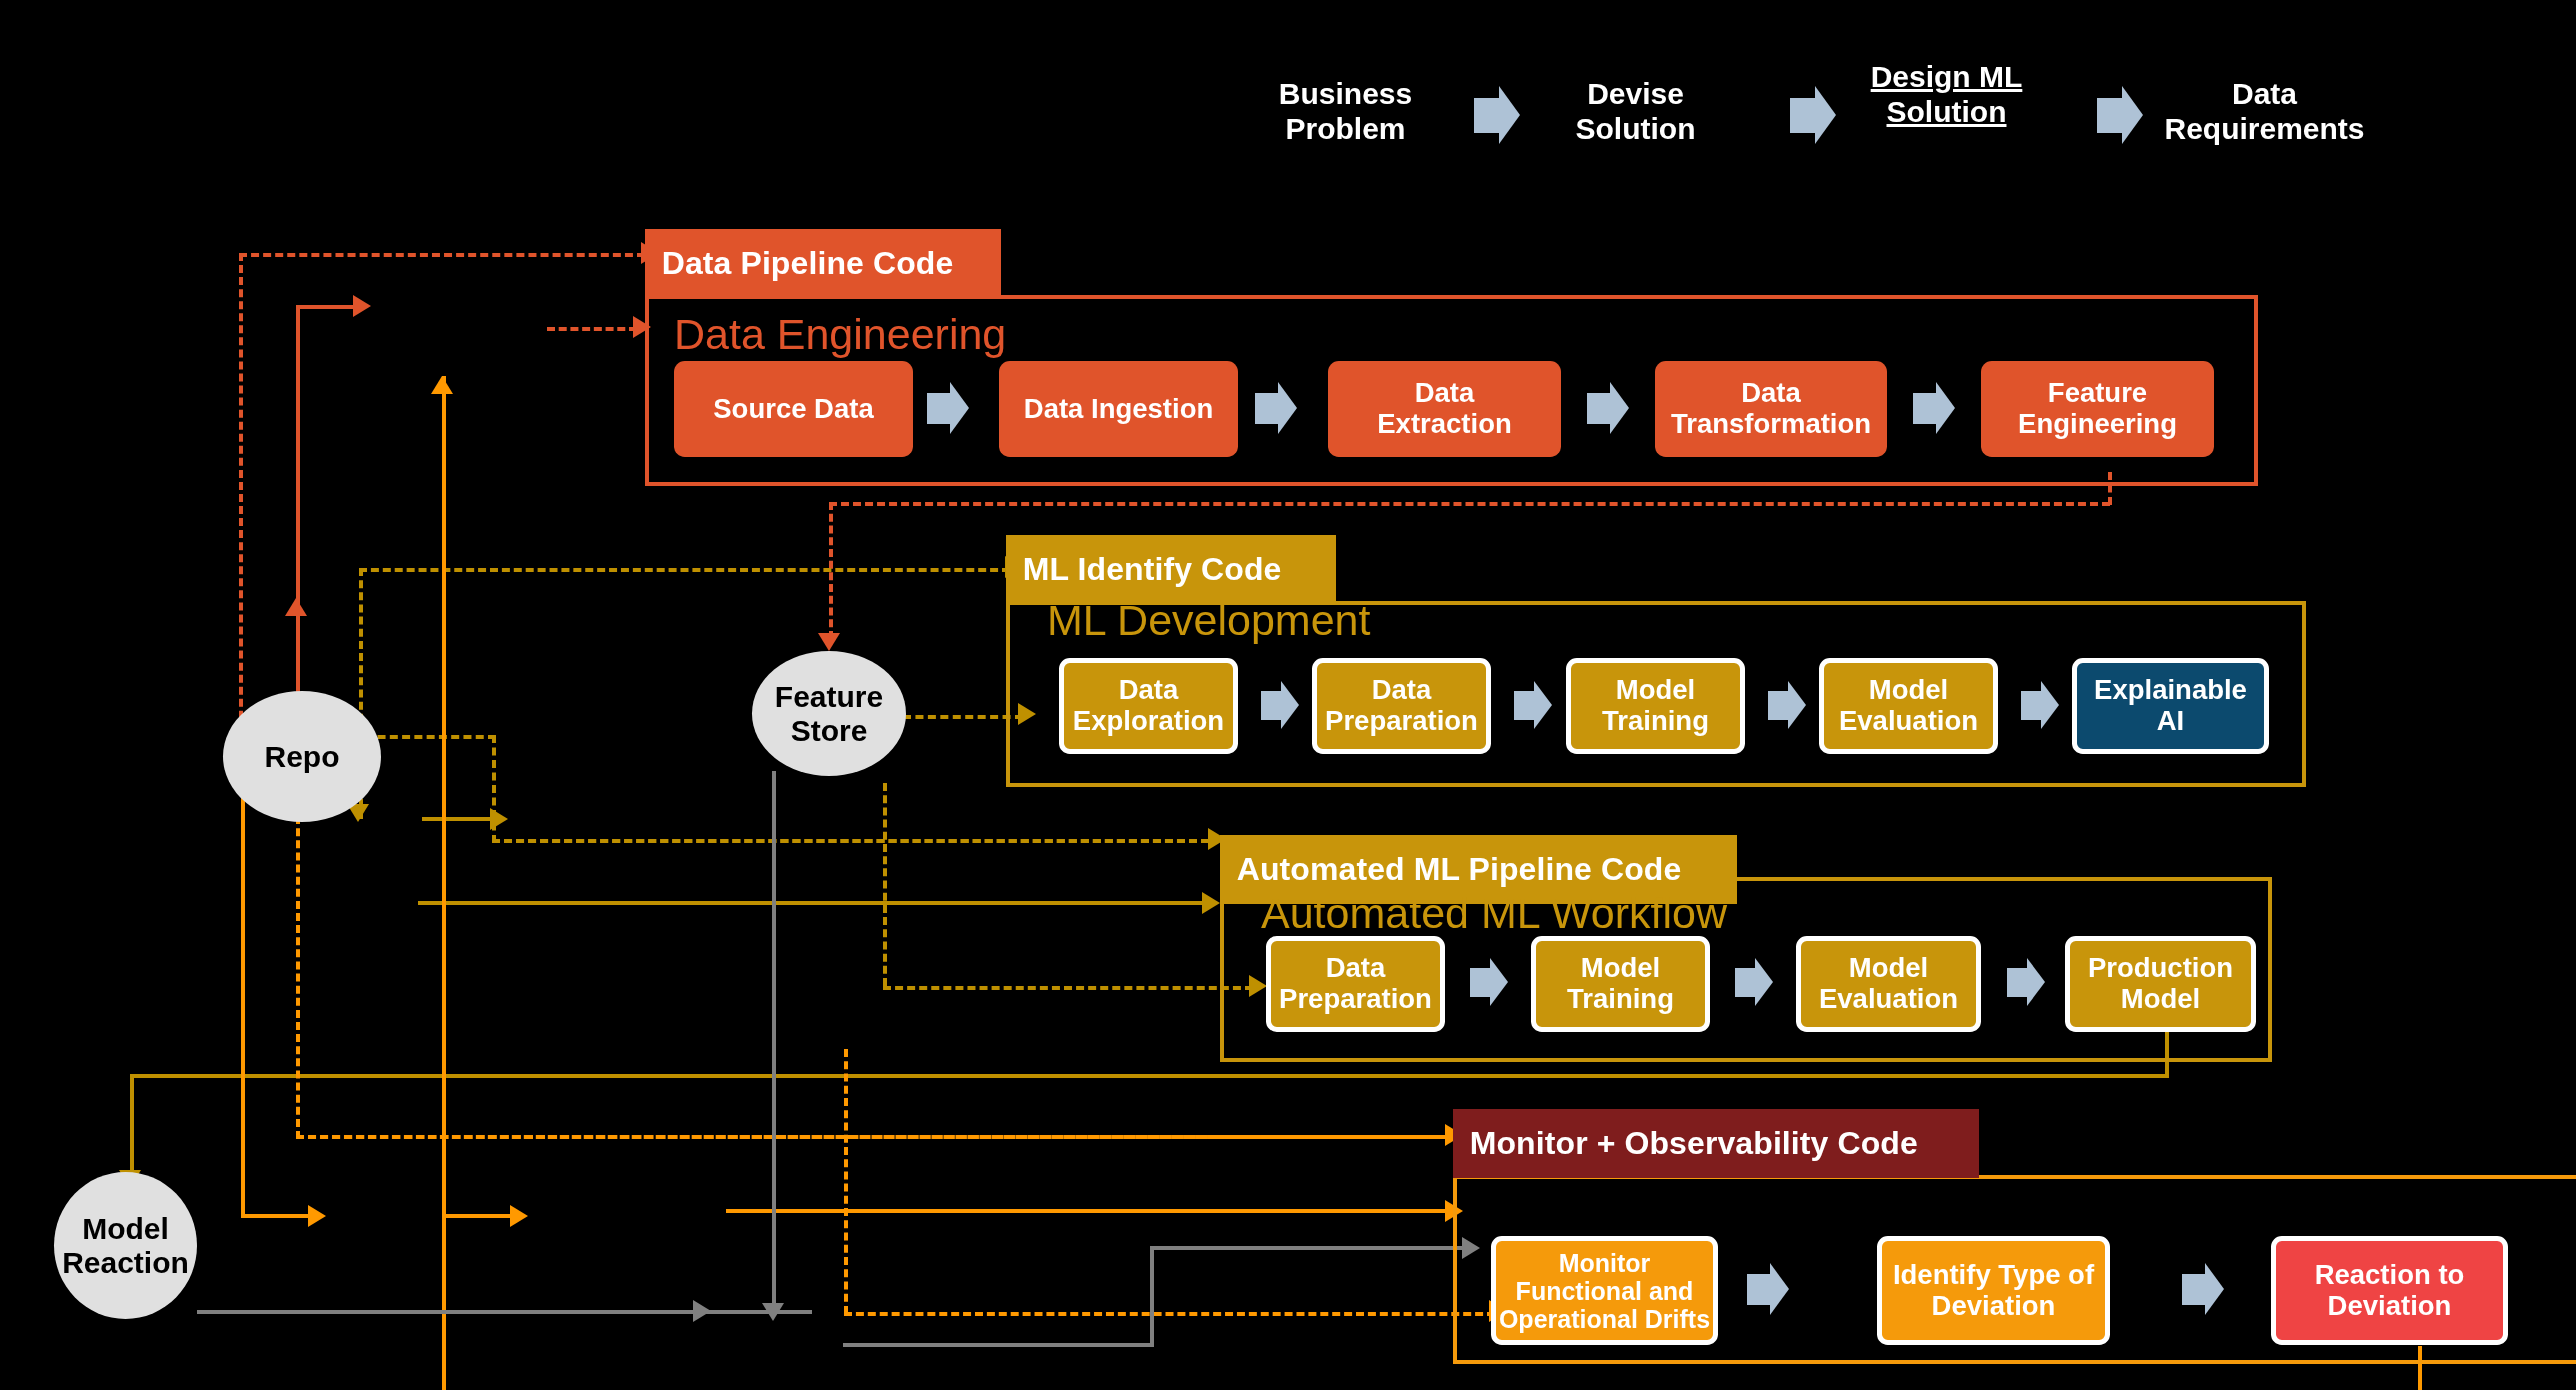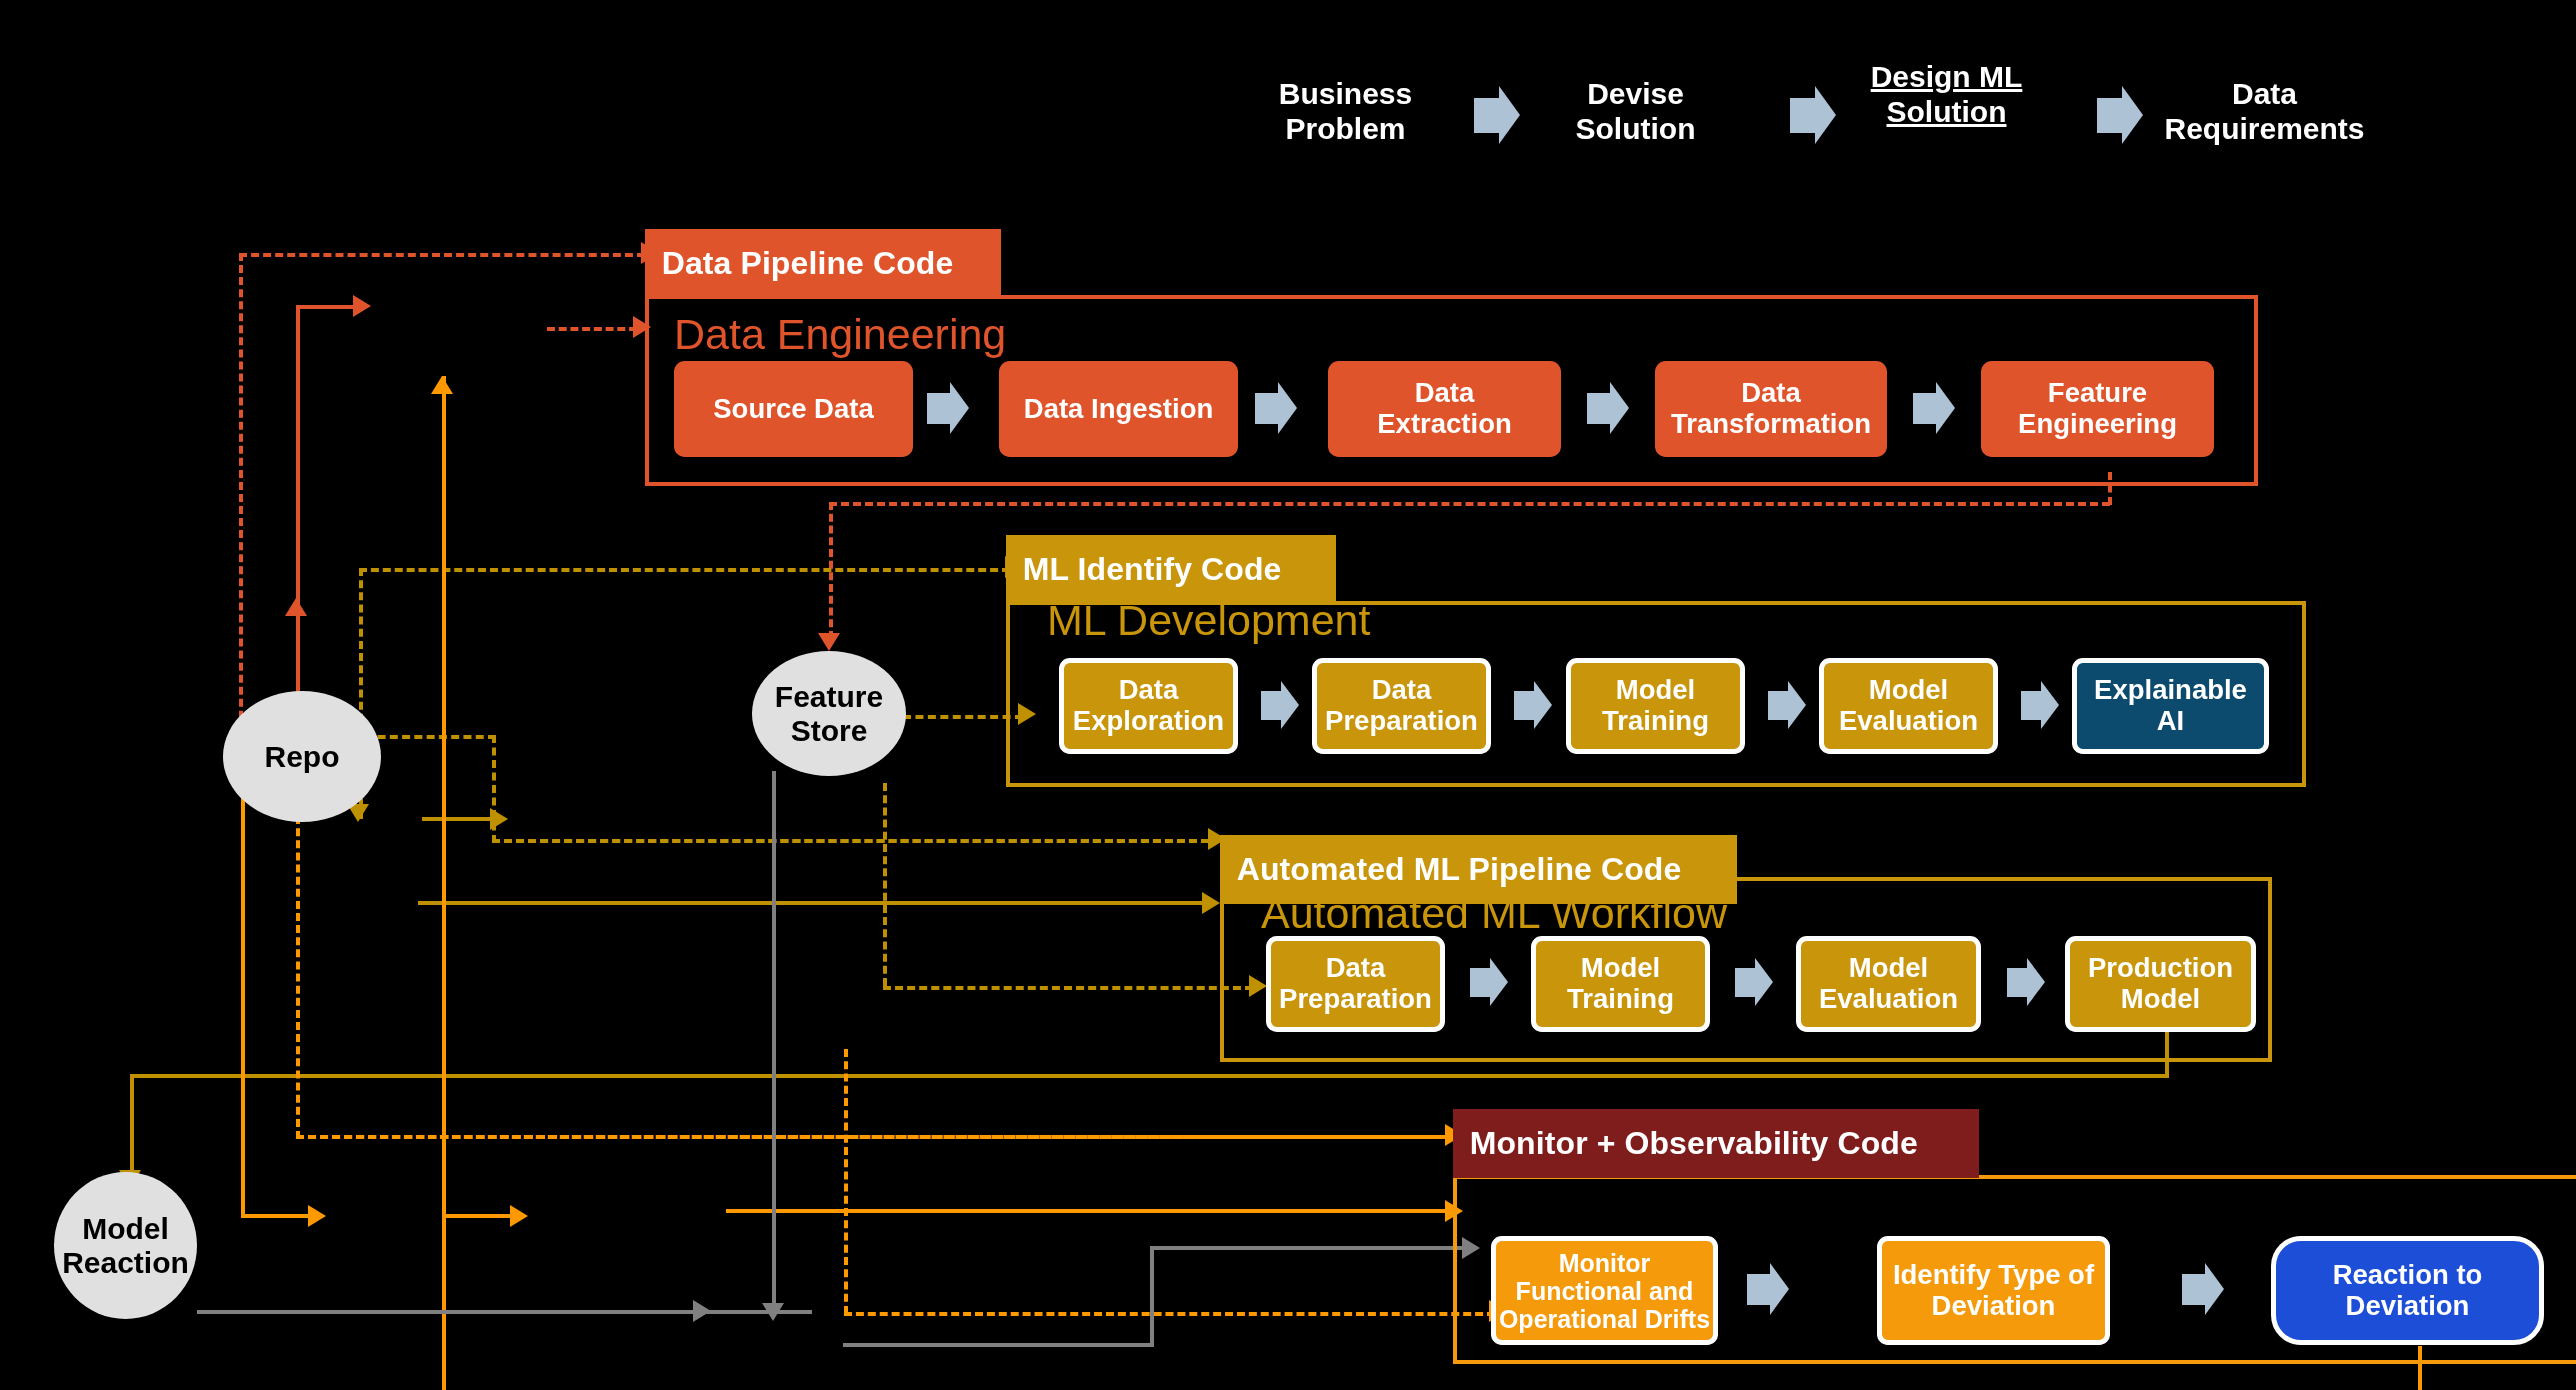--- a/index.html
+++ b/index.html
@@ -326,21 +326,21 @@
   <div class="step wb" style="left:1877px;top:1236px;width:233px;height:109px;background:#F59A0B;">
     <span>
       <span>Identify Type of</span><br>
       <span>Deviation</span>
     </span>
   </div>
   <div class="chev" style="left:2182px;top:1274px;width:23px;height:31px;">
     <i style="left:23px;top:-10.8px;width:0;height:0;border-top:26px solid transparent;border-bottom:26px solid transparent;border-left:19px solid #AEC2D6;"></i>
   </div>
 
-  <div class="step wb" style="left:2271px;top:1236px;width:273px;height:109px;background:#1d4ed8;border-radius:30px;">
+  <div class="step wb" style="left:2271px;top:1236px;width:237px;height:109px;background:#ef4444;">
     <span>
       <span>Reaction to</span><br>
       <span>Deviation</span>
     </span>
   </div>
 
   <div class="node" style="left:223px;top:691px;width:158px;height:131px;">
     <span>Repo</span>
   </div>
 

